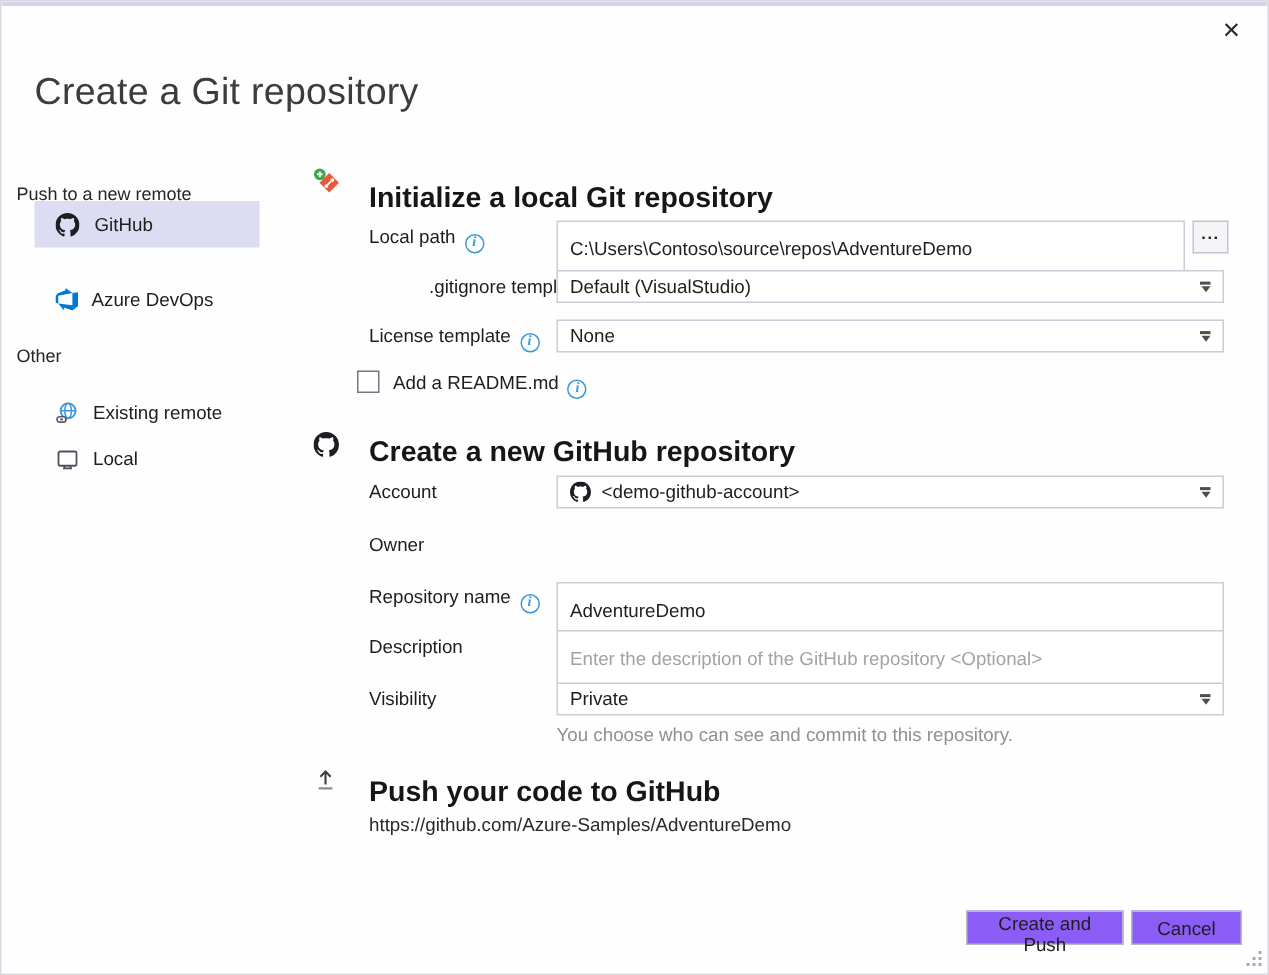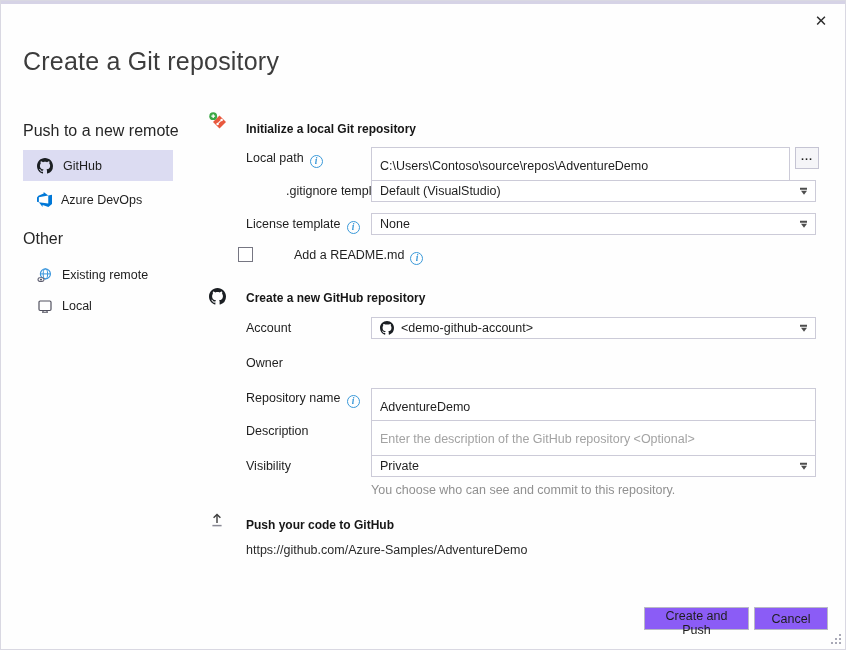--- a/index.html
+++ b/index.html
@@ -16,41 +16,41 @@
     background:none; border:none; font-size:15px; color:#2b2b2b; cursor:pointer;
     line-height:20px; padding:0; font-family:"Liberation Sans",sans-serif;
   }
 
   .title {
     position:absolute; left:22px; top:46px; margin:0;
     font-size:25px; font-weight:300; color:#3c3c3c; letter-spacing:.2px;
   }
 
   
-  .sb-heading { position:absolute; left:22px; font-size:16px; color:#262626; }
+  .sb-heading { position:absolute; left:10px; font-size:12px; color:#262626; }
   .sb-heading.push { top:121px; }
   .sb-heading.other { top:229px; }
   .sb-item {
     position:absolute; left:22px; width:150px; height:31px;
     display:flex; align-items:center; gap:9px; padding-left:14px;
     font-size:12.5px; cursor:pointer;
   }
   .sb-item.selected { background:#dcdcf2; }
-  .sb-item.github { top:149px;gap:10px; }
+  .sb-item.github { top:133px;gap:10px; }
   .sb-item.azdo { top:183px; }
   .sb-item.existing { top:259px; height:29px; }
   .sb-item.local { top:290px; height:29px; }
   .sb-item svg { flex:0 0 auto; }
 
   
   .sec-icon { position:absolute; left:208px; }
   .sec-icon.init { top:111px; }
   .sec-icon.gh { top:287px; }
   .sec-icon.push { top:511px; }
-  .sec-head { position:absolute; left:245px; font-size:12px; font-weight:bold; color:#161616; }
+  .sec-head { position:absolute; left:245px; font-size:19px; font-weight:bold; color:#161616; }
   .sec-head.init { top:121px; }
   .sec-head.gh { top:290px; }
   .sec-head.push { top:517px; }
 
   
   .flabel { position:absolute; left:245px; font-size:12.5px; color:#1e1e1e; white-space:nowrap; }
   .info {
     display:inline-block; width:13px; height:13px; border:1px solid #3a99d9; border-radius:50%;
     color:#3a99d9; font-size:9.5px; font-style:italic; font-weight:bold; text-align:center;
     line-height:11.5px; margin-left:6px; vertical-align:-2px;
@@ -129,21 +129,21 @@
   .grip i:nth-child(5){ right:4px; top:8px; }
   .grip i:nth-child(6){ right:8px; top:8px; }
 
   .row-top-150 { top:150px; } .row-top-183 { top:183px;margin-left:40px; } .row-top-216 { top:216px; }
   .row-top-247 { top:247px; } .row-top-320 { top:320px; } .row-top-355 { top:355px; }
   .row-top-390 { top:390px; } .row-top-423 { top:423px; } .row-top-458 { top:458px; }
   .ctl-top-146 { top:146px; } .ctl-top-179 { top:179px; } .ctl-top-212 { top:212px; }
   .ctl-top-316 { top:316px; } .ctl-top-387 { top:387px; } .ctl-top-419 { top:419px; }
   .ctl-top-454 { top:454px; }
   .lp-width { width:419px; }
-  .readme-label { left:261px;margin-left:32px; }
+  .readme-label { left:261px; }
 </style>
 </head>
 <body>
 
 <div class="stage">
   <div class="top-strip"></div>
 
   <button class="close-btn">✕</button>
 
   <h1 class="title">Create a Git repository</h1>

